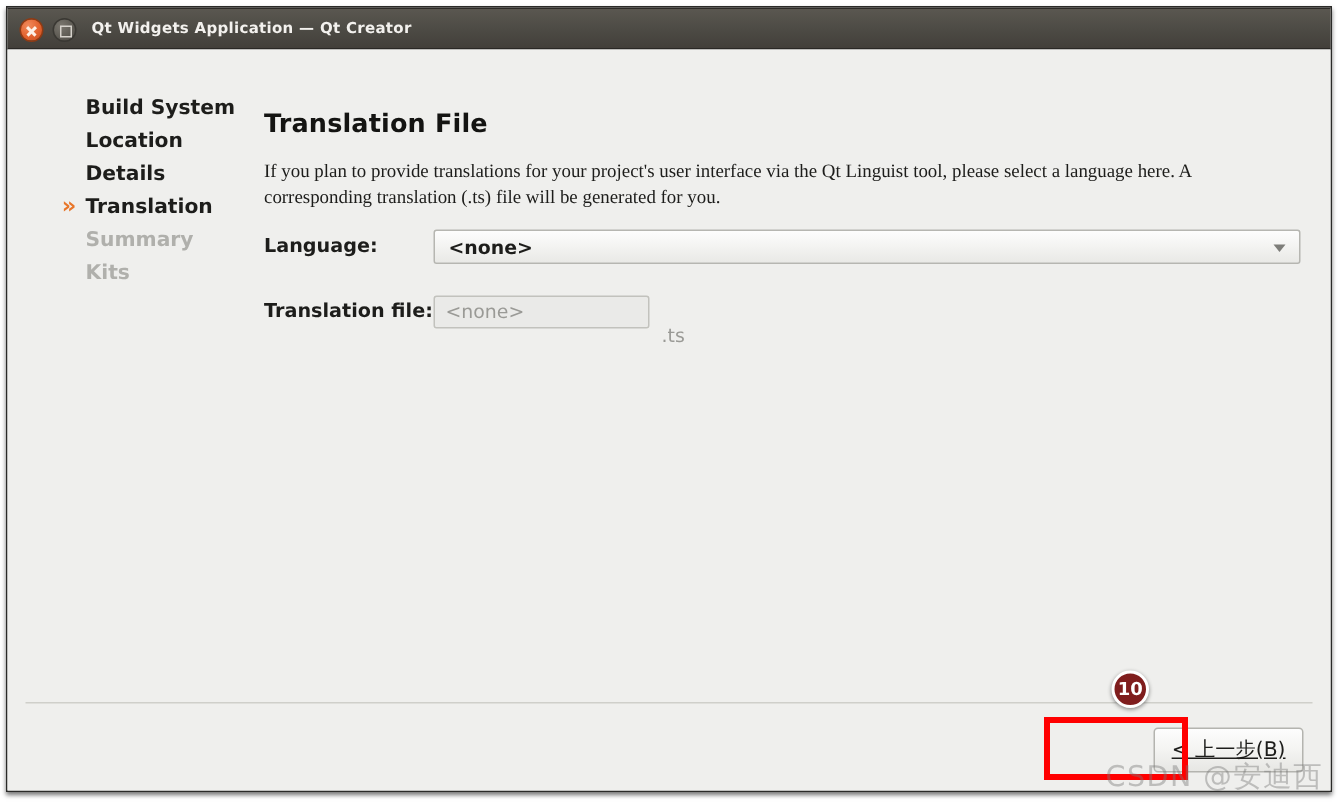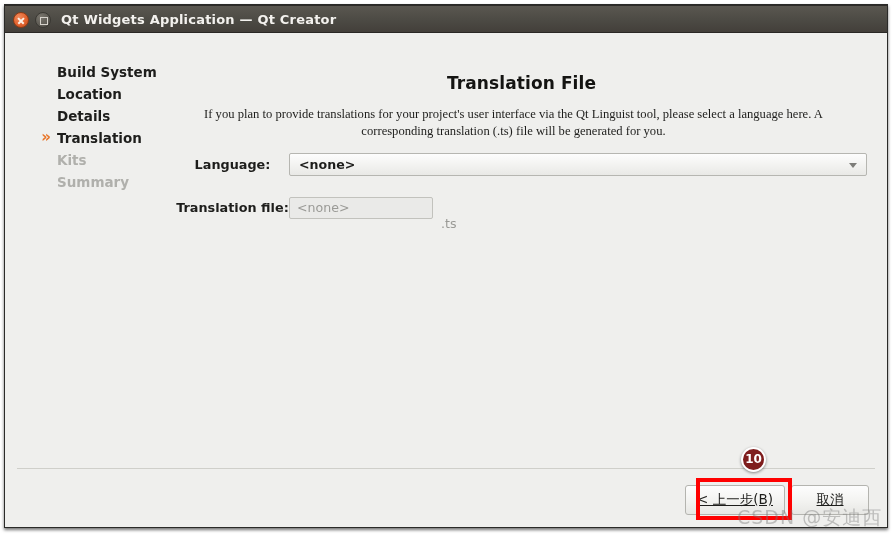--- a/index.html
+++ b/index.html
@@ -73,21 +73,21 @@
     top: 4px;
     width: 6px;
     height: 6px;
     border: 1.5px solid #d6d2cb;
   }
   #window-title {
     position: absolute;
     left: 56px;
     top: 0;
     line-height: 27px;
-    font-size: 13px;
+    font-size: 10px;
     font-weight: bold;
     color: #f3f1ee;
     letter-spacing: 0.2px;
     white-space: nowrap;
   }
 
   
   #dialog {
     position: relative;
     height: 494px;
@@ -124,21 +124,20 @@
     font-size: 15px;
     font-weight: bold;
   }
 
   
   #main {
     position: absolute;
     left: 171px;
     top: 40px;
     right: 20px;
-    text-align: center;
   }
   #page-title {
     font-size: 17px;
     font-weight: bold;
     color: #141412;
     margin: 0 0 13px 0;
     letter-spacing: 0.1px;
   }
   #page-desc {
     font-size: 12.6px;
@@ -320,26 +319,26 @@
         <span>Details</span>
       </div>
 
       <div class="side-item">
         <span class="arrow">»</span>
         <span>Translation</span>
       </div>
 
       <div class="side-item disabled">
         <span class="arrow"></span>
+        <span>Summary</span>
+      </div>
+
+      <div class="side-item disabled">
+        <span class="arrow"></span>
         <span>Kits</span>
-      </div>
-
-      <div class="side-item disabled">
-        <span class="arrow"></span>
-        <span>Summary</span>
       </div>
 
     </div>
 
     <div id="main">
 
       <h1 id="page-title">Translation File</h1>
       <p id="page-desc">If you plan to provide translations for your project's user interface via the Qt Linguist tool, please select a language here. A corresponding translation (.ts) file will be generated for you.</p>
 
       <div class="form-row">
@@ -357,21 +356,20 @@
         </div>
         <span class="suffix">.ts</span>
       </div>
 
     </div>
 
     <div id="footer-sep"></div>
 
     <div id="footer">
       <div class="dlgbtn">&lt; 上一步(B)</div>
-      <div class="dlgbtn">取消</div>
     </div>
 
   </div>
 </div>
 
 <div id="redbox"></div>
 <div id="badge">10</div>
 <div id="watermark">CSDN @安迪西</div>
 
 </body></html>

